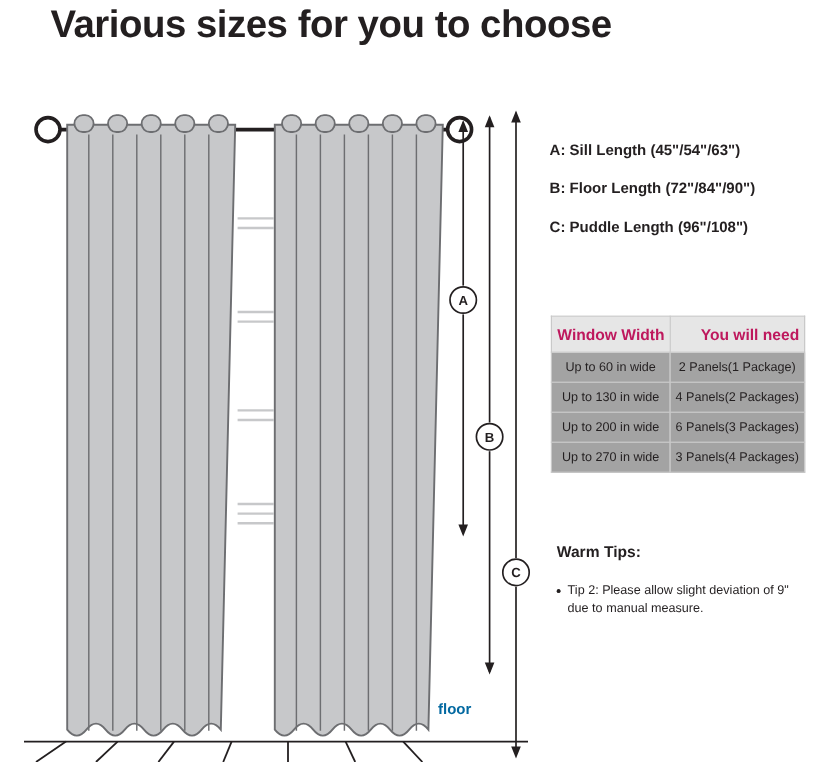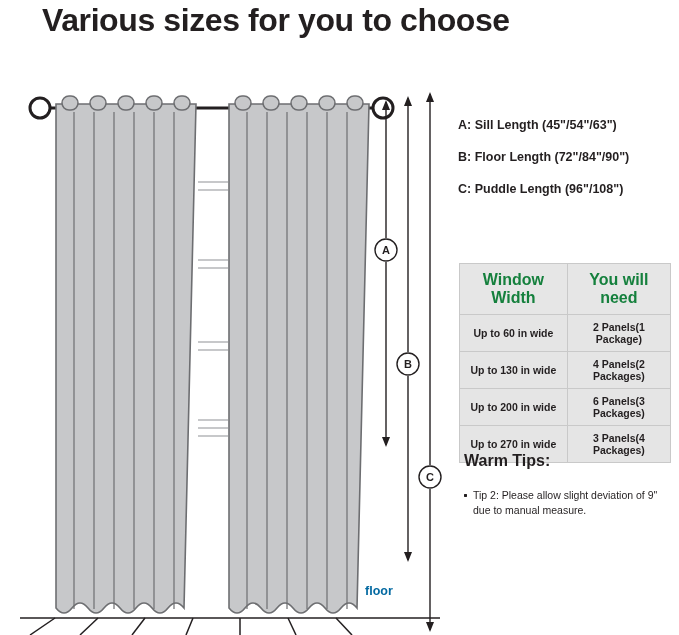--- a/index.html
+++ b/index.html
@@ -61,45 +61,44 @@
     position: absolute;
     left: 459px;
     top: 263px;
     width: 212px;
     border-collapse: collapse;
     font-size: 10.5px;
   }
   #size-table th {
     background: #e6e6e6;
     border: 1px solid #c9c9c9;
-    font-size: 16px;
+    font-size: 13px;
     font-weight: bold;
     padding: 7px 4px;
-    color: #15803d;
-    text-align: center;
+    color: #be185d;
+    text-align: right;
   }
   #size-table td {
     border: 1px solid #c9c9c9;
     padding: 6px 4px;
     text-align: center;
     color: #231f20;
-    background: #e5e5e5;
+    background: #a3a3a3;
     font-size: 10.5px;
-    font-weight: bold;
   }
 
   
   #tips {
     position: absolute;
     left: 464px;
     top: 452px;
     width: 210px;
   }
   #tips-title {
-    font-size: 16px;
+    font-size: 13px;
     font-weight: bold;
     color: #231f20;
     margin-bottom: 18px;
   }
   .tip {
     position: relative;
     font-size: 10.5px;
     line-height: 15px;
     color: #231f20;
     margin-bottom: 14px;

